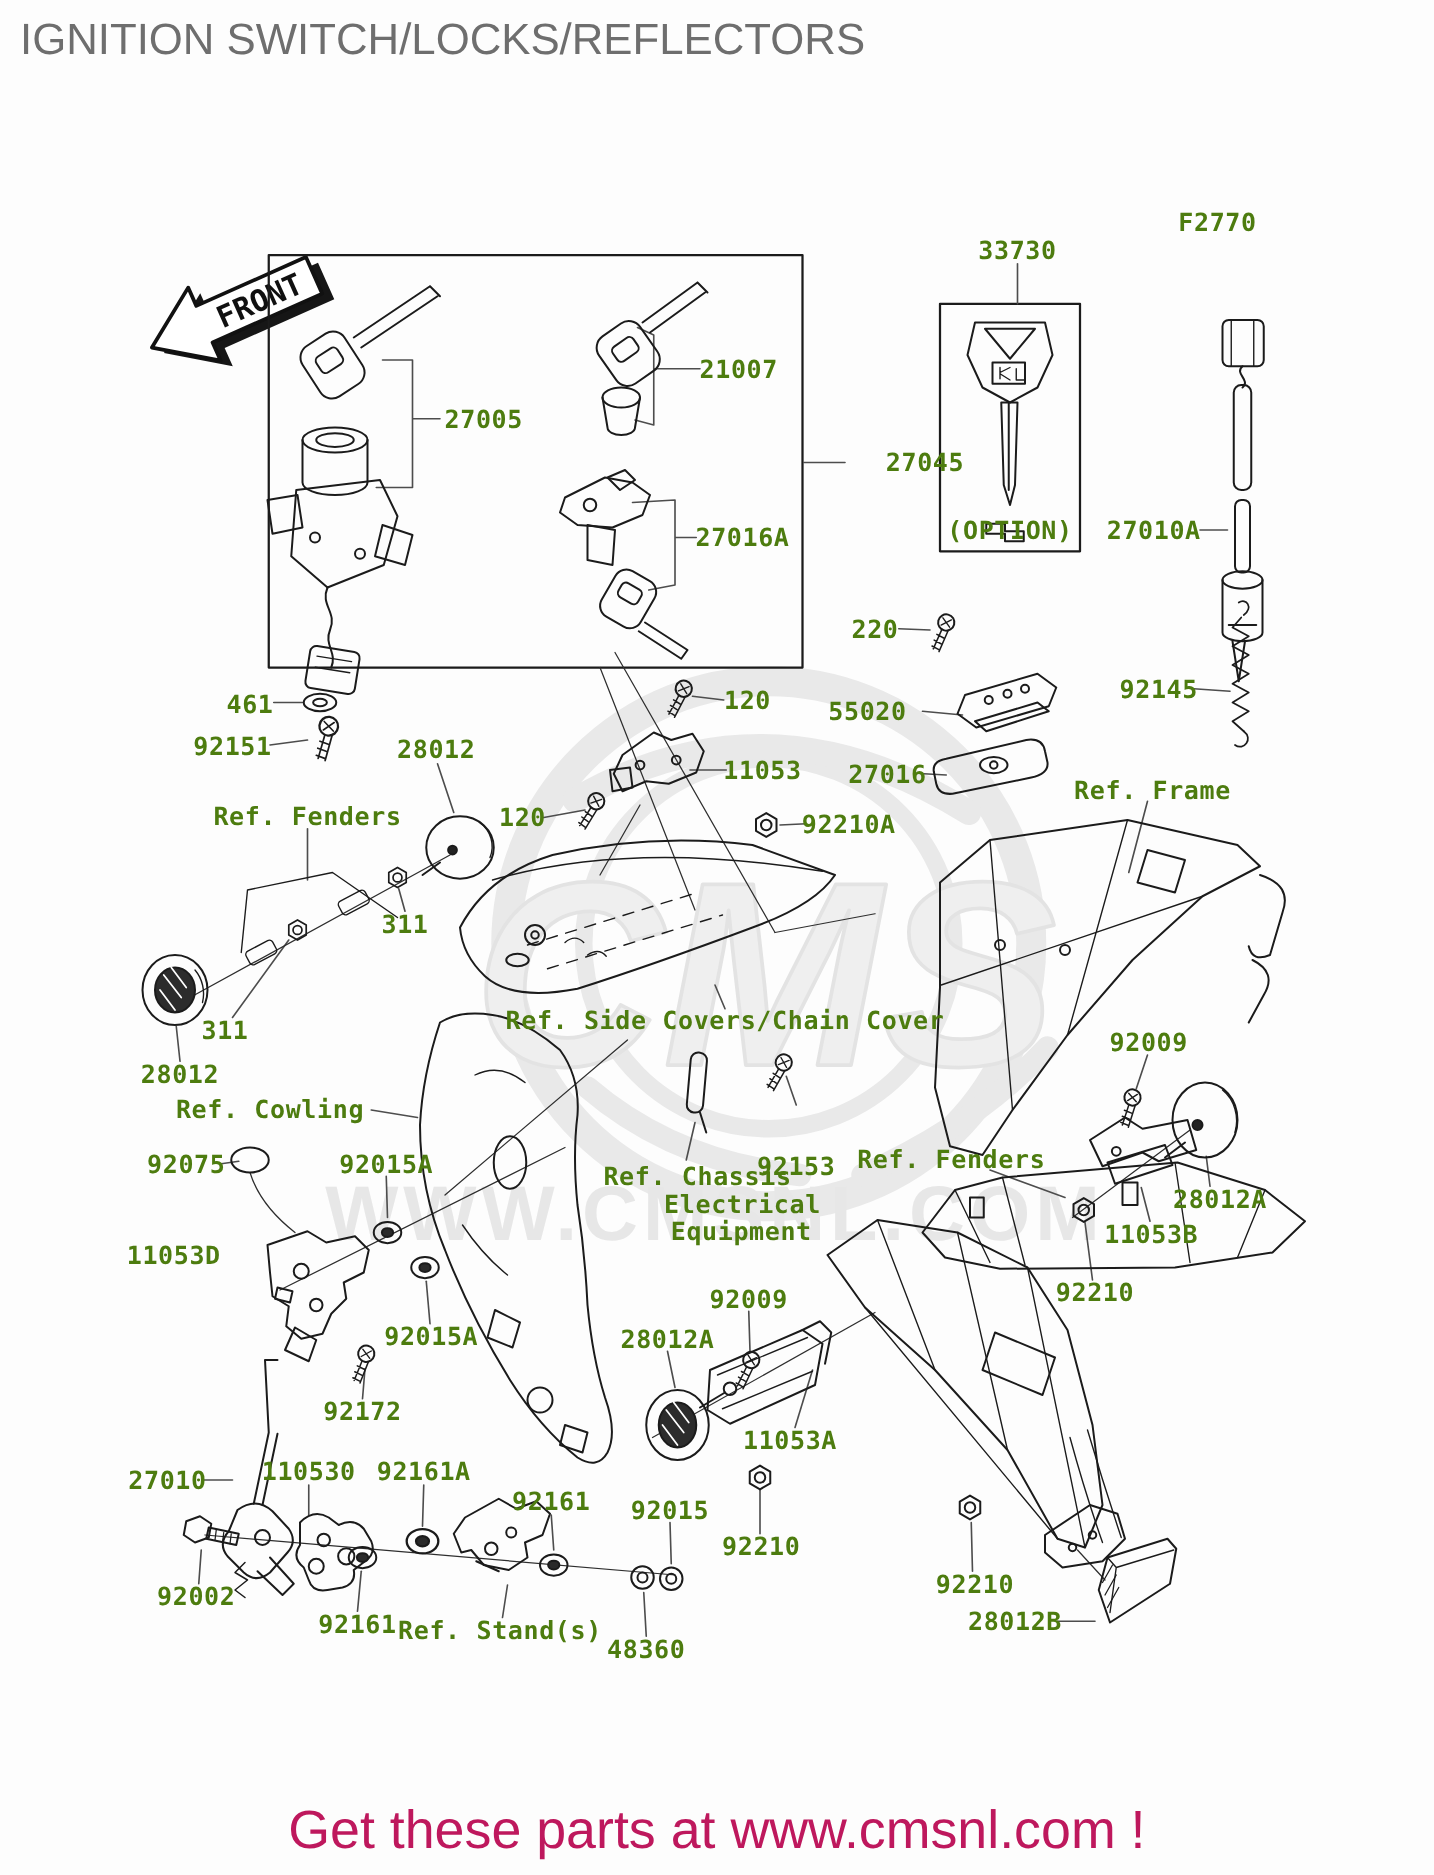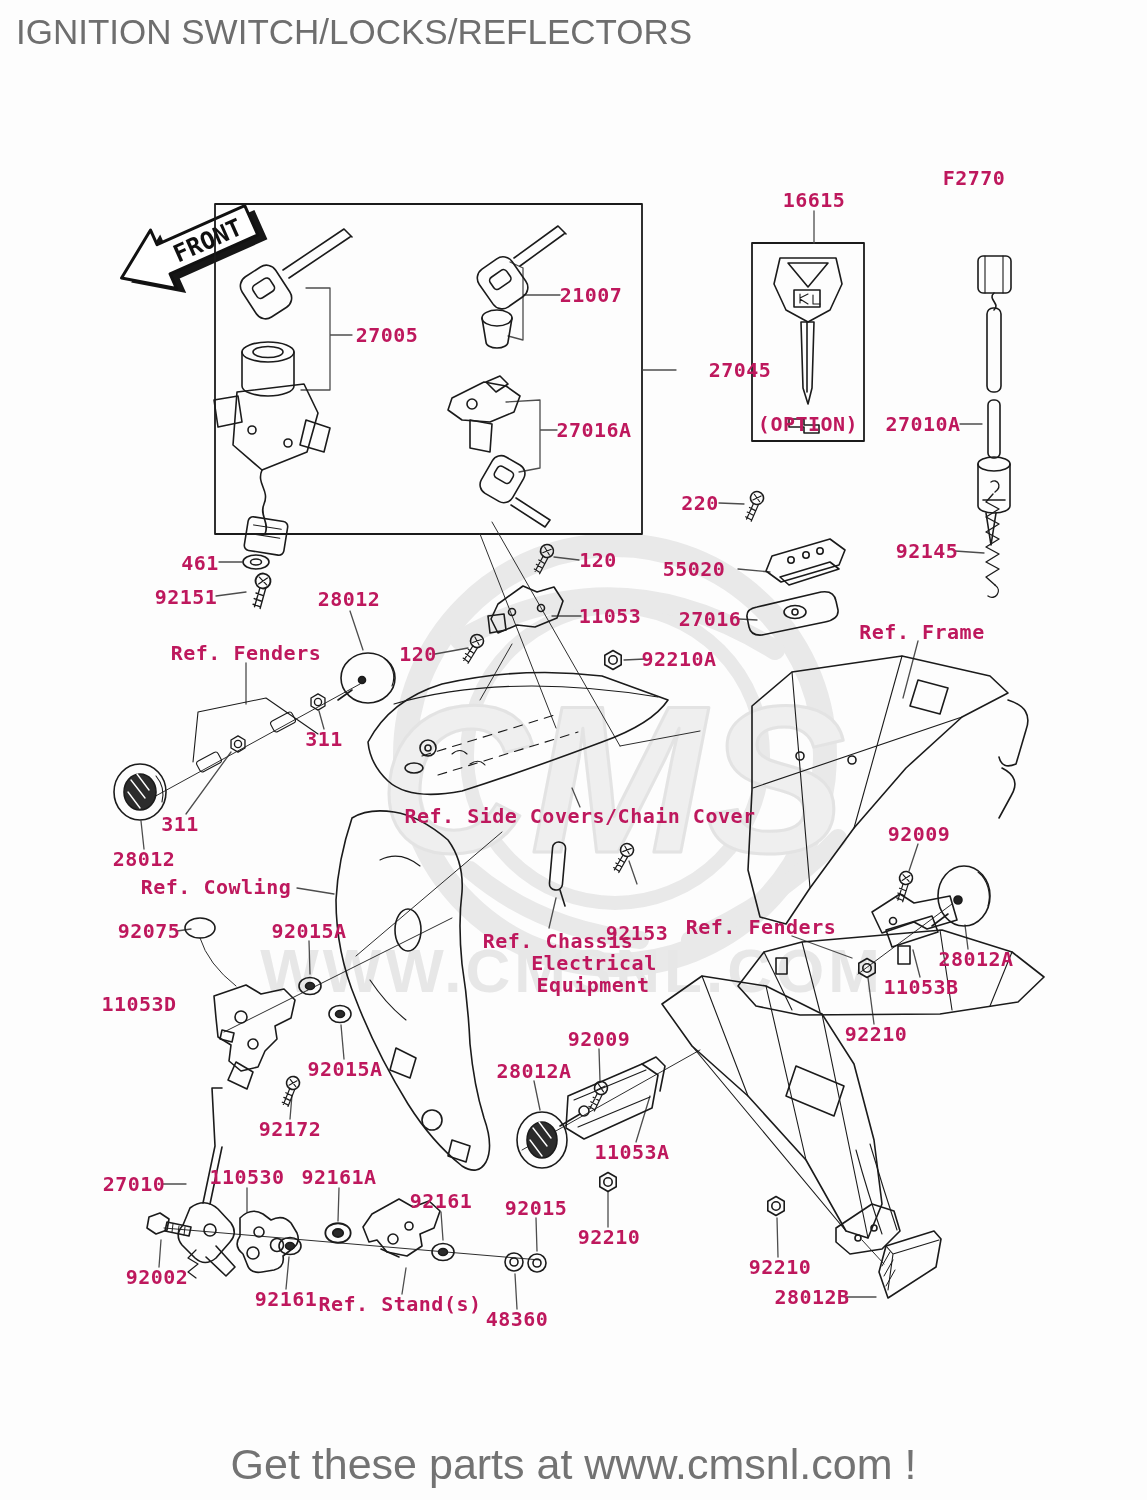--- a/index.html
+++ b/index.html
@@ -3,21 +3,21 @@
 <meta charset="utf-8">
 <style>
   html,body{margin:0;padding:0;background:#fff;}
   #stage{position:relative;width:1147px;height:1500px;background:#fdfdfd;overflow:hidden;
          font-family:"Liberation Sans",sans-serif;}
   #page-title{position:absolute;left:16px;top:12px;font-size:35px;letter-spacing:0px;
               color:#6e6e6e;white-space:nowrap;}
   #art{position:absolute;left:0;top:0;}
   .plabel{position:absolute;transform:translate(-50%,-50%);
           font-family:"DejaVu Sans Mono",monospace;font-weight:700;font-size:20px;
-          color:#be185d;white-space:nowrap;letter-spacing:0.5px;}
+          color:#4d7c0f;white-space:nowrap;letter-spacing:0.5px;}
   #footer-banner{position:absolute;left:0;right:0;top:1440px;text-align:center;
                  font-size:43px;color:#cc0000;white-space:nowrap;}
 </style>
 </head>
 <body>
 
 <div id="stage">
 
   <div id="page-title" style="color: rgb(110, 110, 110);">IGNITION SWITCH/LOCKS/REFLECTORS</div>
 
@@ -386,21 +386,21 @@
       <use href="#collar" transform="translate(443,1252)"></use>
       <use href="#collar" transform="translate(338,1233) scale(1.15)"></use>
       <use href="#washer" transform="translate(256,562)"></use>
       <use href="#cwasher" transform="translate(514,1262)"></use>
       <use href="#cwasher" transform="translate(537,1263)"></use>
     </g>
   </svg>
 
   <div id="labels">
       <div class="plabel" style="left: 974px; top: 178px;">F2770</div>
-      <div class="plabel" style="left: 814px; top: 200px;">16615</div>
+      <div class="plabel" style="left: 814px; top: 200px;">33730</div>
       <div class="plabel" style="left: 591px; top: 295px;">21007</div>
       <div class="plabel" style="left: 387px; top: 335px;">27005</div>
       <div class="plabel" style="left: 712px; top: 370px; margin-left: 28px;">27045</div>
       <div class="plabel" style="left: 594px; top: 430px;">27016A</div>
       <div class="plabel" style="left: 923px; top: 424px;">27010A</div>
       <div class="plabel" style="left: 808px; top: 424px;">(OPTION)</div>
       <div class="plabel" style="left: 700px; top: 503px;">220</div>
       <div class="plabel" style="left: 927px; top: 551px;">92145</div>
       <div class="plabel" style="left: 694px; top: 569px;">55020</div>
       <div class="plabel" style="left: 710px; top: 619px;">27016</div>
@@ -442,14 +442,14 @@
       <div class="plabel" style="left: 536px; top: 1208px;">92015</div>
       <div class="plabel" style="left: 609px; top: 1237px;">92210</div>
       <div class="plabel" style="left: 780px; top: 1267px;">92210</div>
       <div class="plabel" style="left: 812px; top: 1297px;">28012B</div>
       <div class="plabel" style="left: 157px; top: 1277px;">92002</div>
       <div class="plabel" style="left: 286px; top: 1299px;">92161</div>
       <div class="plabel" style="left: 400px; top: 1304px;">Ref. Stand(s)</div>
       <div class="plabel" style="left: 517px; top: 1319px;">48360</div>
     </div>
 
-  <div id="footer-banner" style="color: #737373;">Get these parts at www.cmsnl.com !</div>
+  <div id="footer-banner" style="color: #be185d;">Get these parts at www.cmsnl.com !</div>
 </div>
 
 </body></html>

